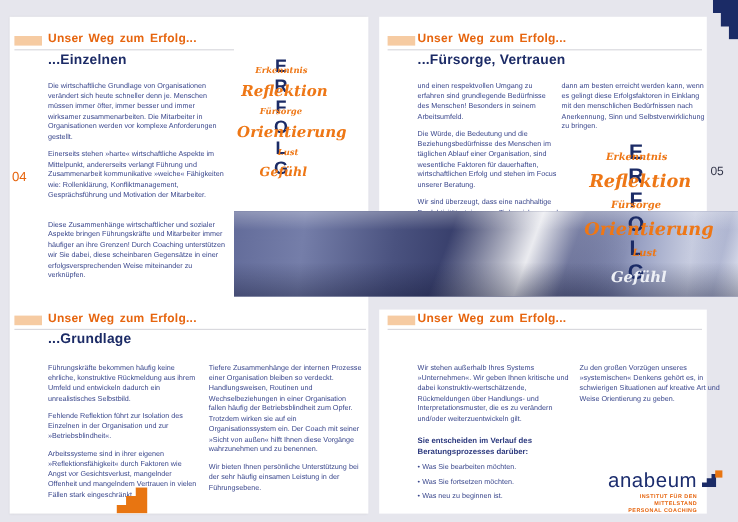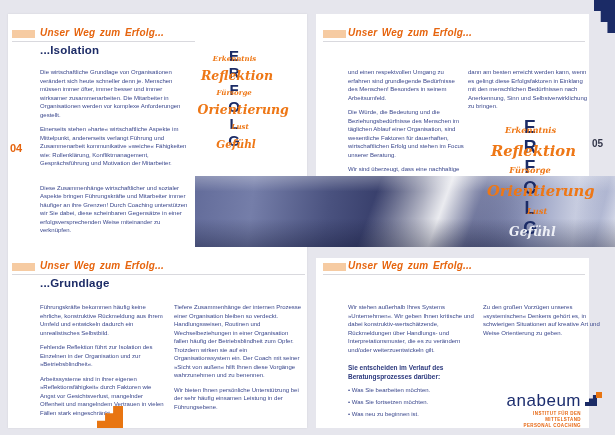--- a/index.html
+++ b/index.html
@@ -7,32 +7,32 @@
     position:relative;width:615px;height:435px;overflow:hidden;
     background:#e6e6ed;
     font-family:"Liberation Sans",sans-serif;
   }
   .sheet{position:absolute;background:#ffffff;}
   .sheet.left{left:8px;top:14px;width:299px;height:414px;box-shadow:0 0 2px rgba(0,0,0,.08);}
   .sheet.rtop{left:316px;top:14px;width:273px;height:162px;}
   .sheet.rbottom{left:316px;top:258px;width:273px;height:170px;}
 
   .peach{position:absolute;width:23px;height:8px;background:#f6cba2;}
-  .eyebrow{position:absolute;font-size:10px;font-weight:bold;color:#e6650f;letter-spacing:.2px;word-spacing:1.5px;white-space:nowrap;font-style:italic;}
+  .eyebrow{position:absolute;font-size:10px;font-weight:bold;color:#e6650f;letter-spacing:.2px;word-spacing:1.5px;white-space:nowrap;}
   .hairline{position:absolute;height:1px;background:#d9d9de;}
   .ptitle{position:absolute;font-size:11.5px;font-weight:bold;color:#1c2b66;letter-spacing:.2px;white-space:nowrap;}
 
   .body{position:absolute;font-size:6px;line-height:1.42;color:#3a478c;}
   .body p{margin:0 0 6px 0;}
   .body p.gap{margin-top:16px;}
   .subhead{font-size:6.5px;font-weight:bold;color:#2d3a7e;margin:9px 0 5px 0;line-height:1.4;}
   .bullet{display:block;margin:0 0 3.5px 0;}
   .bullet::before{content:"• ";}
 
-  .pagenum{position:absolute;font-weight:bold;}
+  .pagenum{position:absolute;font-weight:normal;}
   .pagenum.left{left:10px;top:142px;font-size:11px;color:#e6650f;}
   .pagenum.right{left:592px;top:138px;font-size:10px;color:#33364a;z-index:4;}
 
   
   .wave{
     position:absolute;left:195px;top:176px;width:420px;height:71px;z-index:1;
     background:
       linear-gradient(to bottom, rgba(255,255,255,.28) 0%, rgba(255,255,255,0) 22%, rgba(8,12,40,0) 60%, rgba(8,12,40,.35) 100%),
       linear-gradient(110deg, rgba(255,255,255,0) 42%, rgba(255,255,255,.9) 58%, rgba(210,215,235,.35) 66%, rgba(255,255,255,0) 76%),
       linear-gradient(284deg, rgba(245,246,252,.85) 0%, rgba(190,196,222,.35) 5%, rgba(255,255,255,0) 13%),
@@ -92,21 +92,21 @@
 
 <div class="canvas">
 
   <div class="sheet left"></div>
   <div class="sheet rtop"></div>
   <div class="sheet rbottom"></div>
 
   <div class="peach" style="left:12px;top:30px;"></div>
   <div class="eyebrow" style="left:40px;top:27px;">Unser Weg zum Erfolg...</div>
   <div class="hairline" style="left:12px;top:41px;width:183px;"></div>
-  <div class="ptitle" style="left:40px;top:44px;">...Isolation</div>
+  <div class="ptitle" style="left:40px;top:44px;">...Einzelnen</div>
   <div class="body" style="left:40px;top:68px;width:150px;">
     <p>Die wirtschaftliche Grundlage von Organisationen verändert sich heute schneller denn je. Menschen müssen immer öfter, immer besser und immer wirksamer zusammenarbeiten. Die Mitarbeiter in Organisationen werden vor komplexe Anforderungen gestellt.</p>
     <p>Einerseits stehen »harte« wirtschaftliche Aspekte im Mittelpunkt, andererseits verlangt Führung und Zusammenarbeit kommunikative »weiche« Fähigkeiten wie: Rollenklärung, Konfliktmanagement, Gesprächsführung und Motivation der Mitarbeiter.</p>
     <p class="gap">Diese Zusammenhänge wirtschaftlicher und sozialer Aspekte bringen Führungskräfte und Mitarbeiter immer häufiger an ihre Grenzen! Durch Coaching unterstützen wir Sie dabei, diese scheinbaren Gegensätze in einer erfolgsversprechenden Weise miteinander zu verknüpfen.</p>
   </div>
   <div class="pagenum left">04</div>
 
   <div class="wordart wa-left">
     <div class="wa-row">
         <span class="wa-letter">E</span>
@@ -130,20 +130,21 @@
       </div>
     <div class="wa-row">
         <span class="wa-letter">G</span>
         <span class="wa-word m w5">Gefühl</span>
       </div>
   </div>
 
   <div class="peach" style="left:323px;top:30px;"></div>
   <div class="eyebrow" style="left:348px;top:27px;">Unser Weg zum Erfolg...</div>
   <div class="hairline" style="left:323px;top:41px;width:262px;"></div>
+  <div class="ptitle" style="left:348px;top:44px;">...Fürsorge, Vertrauen</div>
   <div class="body" style="left:348px;top:68px;width:118px;">
     <p>und einen respektvollen Umgang zu erfahren sind grundlegende Bedürfnisse des Menschen! Besonders in seinem Arbeitsumfeld.</p>
     <p>Die Würde, die Bedeutung und die Beziehungsbedürfnisse des Menschen im täglichen Ablauf einer Organisation, sind wesentliche Faktoren für dauerhaften, wirtschaftlichen Erfolg und stehen im Focus unserer Beratung.</p>
     <p>Wir sind überzeugt, dass eine nachhaltige Produktivitätssteigerung, Zielerreichung und Leistungsverbesserung</p>
   </div>
   <div class="body" style="left:468px;top:68px;width:120px;">
     <p>dann am besten erreicht werden kann, wenn es gelingt diese Erfolgsfaktoren in Einklang mit den menschlichen Bedürfnissen nach Anerkennung, Sinn und Selbstverwirklichung zu bringen.</p>
   </div>
   <div class="pagenum right">05</div>
 

